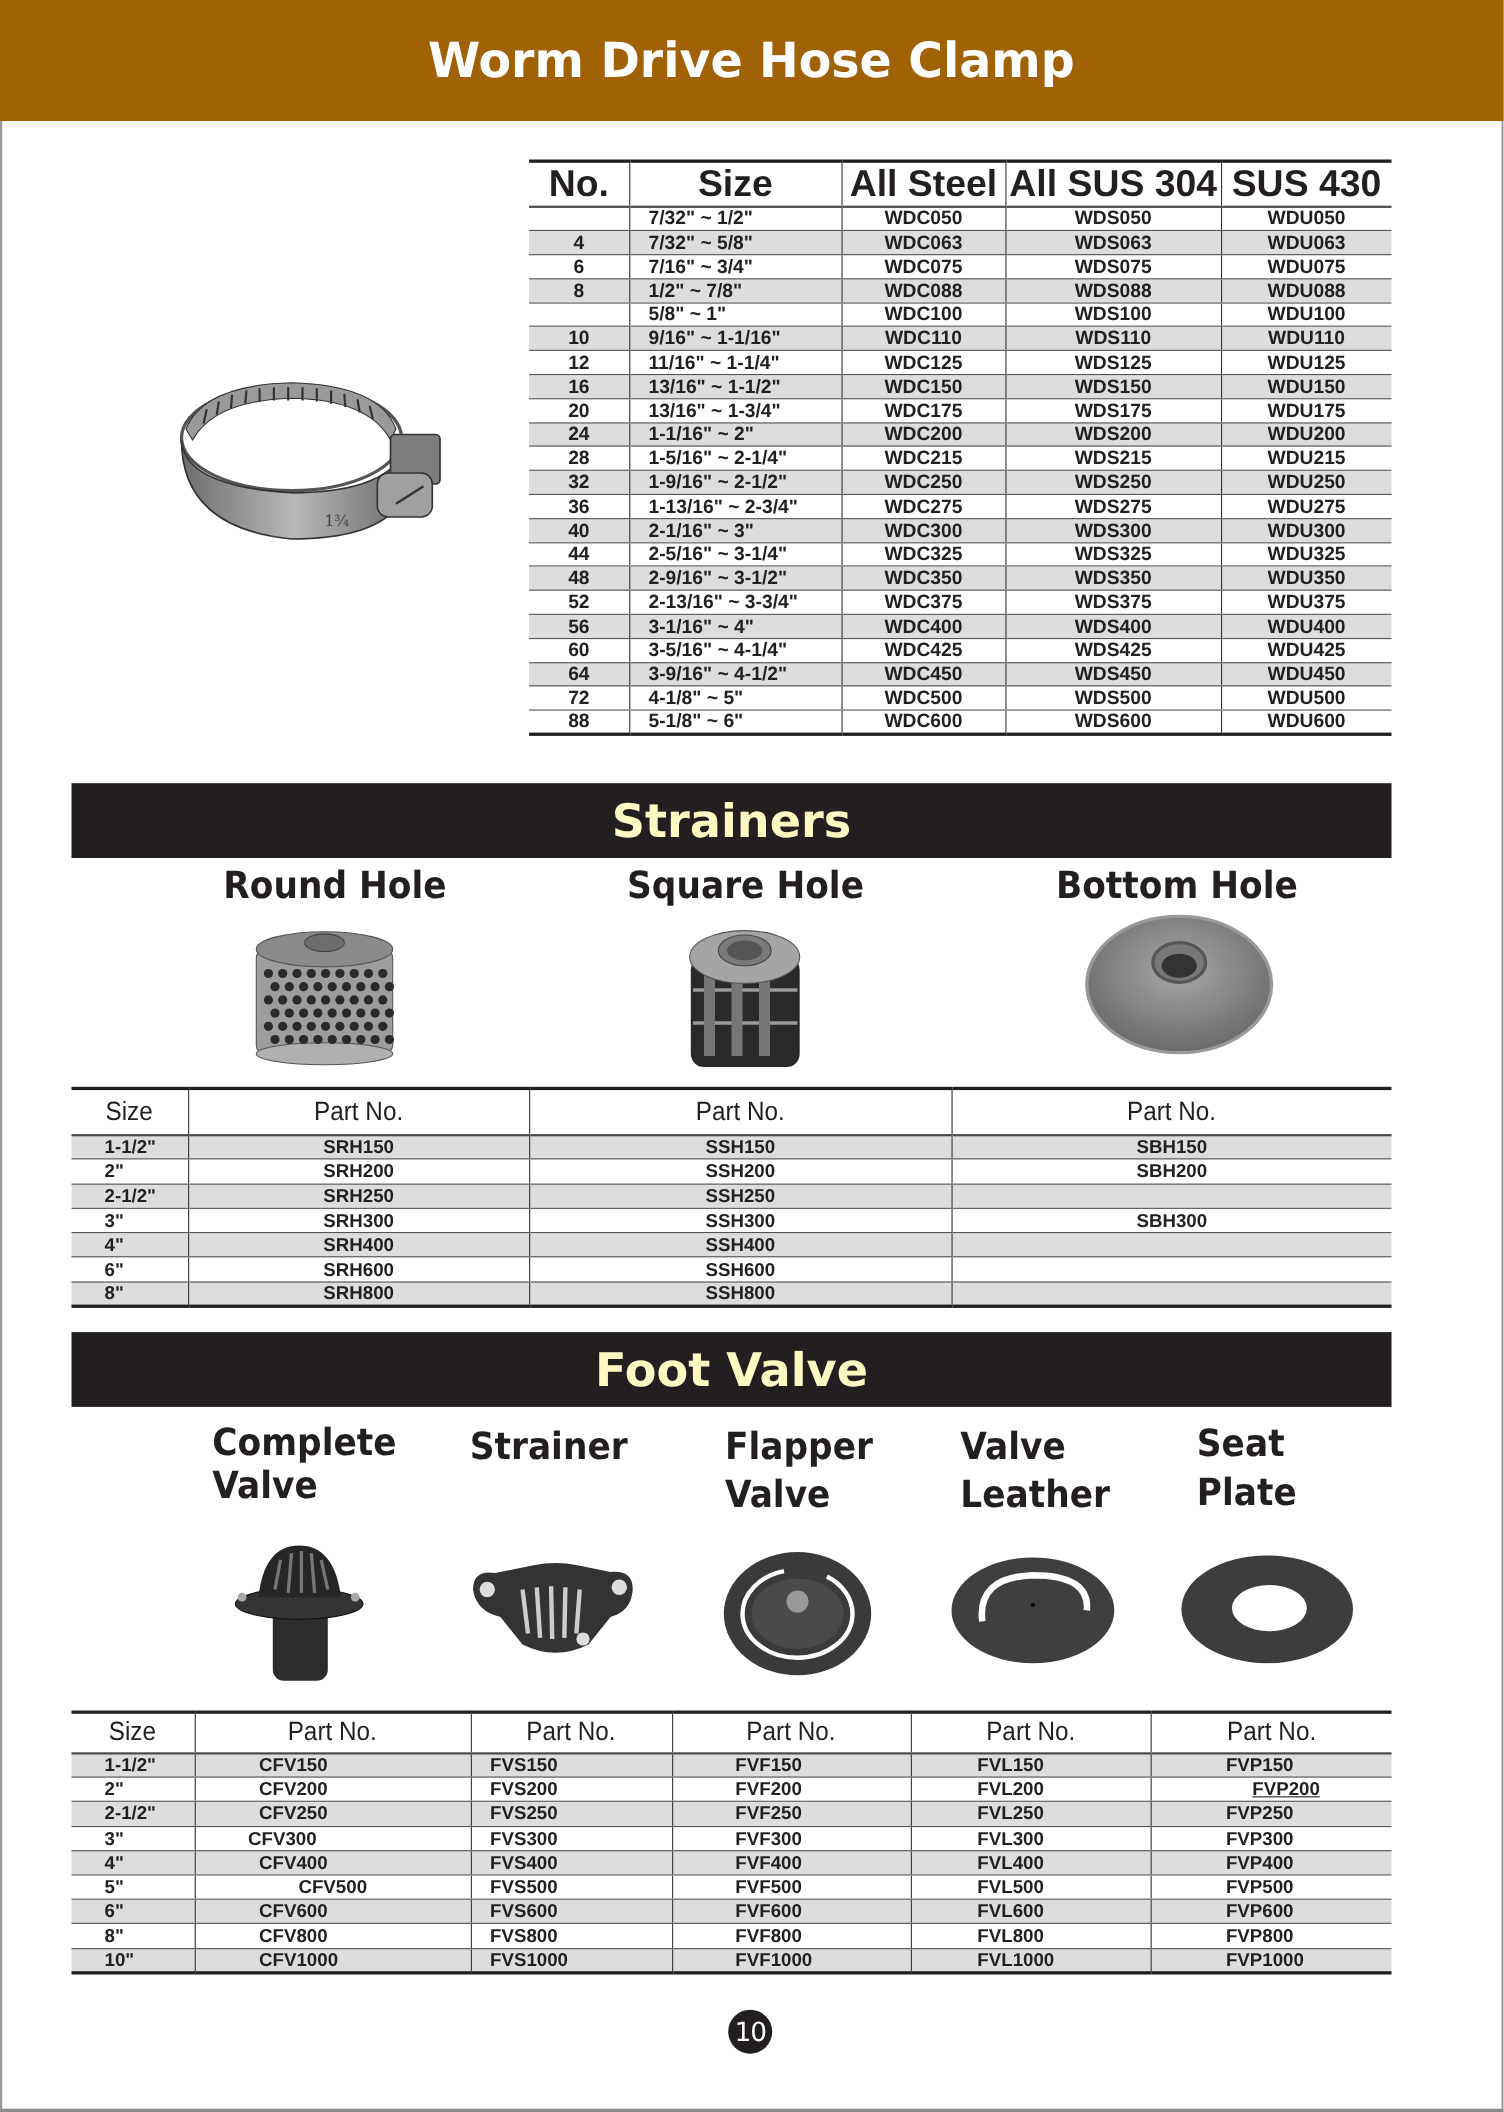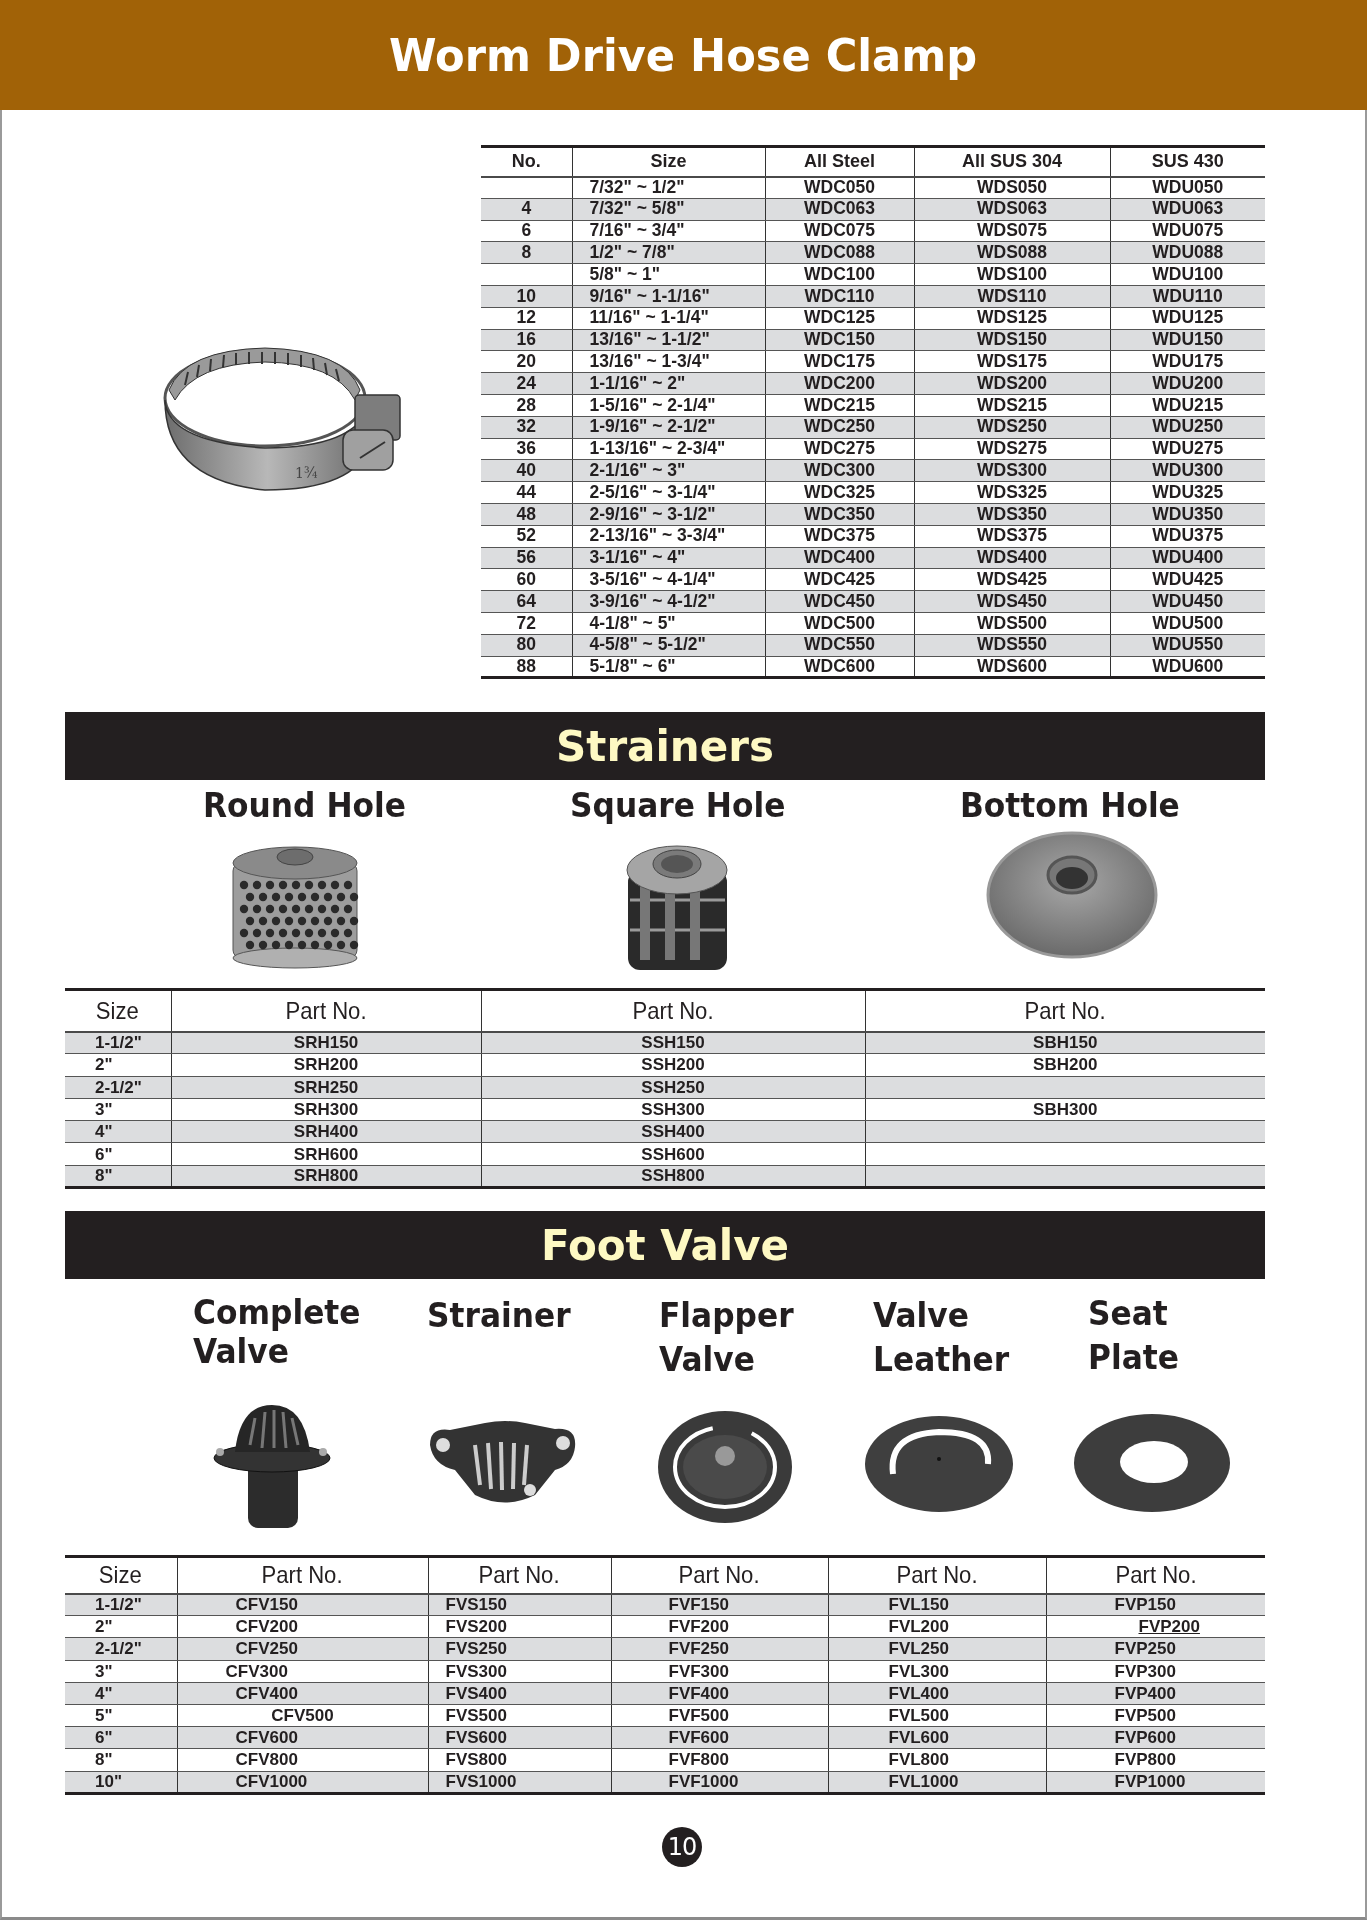--- a/index.html
+++ b/index.html
@@ -17,21 +17,21 @@
 
   table { position: absolute; border-collapse: collapse; table-layout: fixed; font-family: "Liberation Sans", sans-serif; }
   table th { font-weight: normal; border-top: 3px solid #231f20; border-bottom: 2px solid #4a4a4a; }
   table td { border-bottom: 1.5px solid #555; font-weight: bold; line-height: 1; }
   table tr:last-child td { border-bottom: 3px solid #231f20; }
   table th + th, table td + td { border-left: 1.5px solid #333; }
   tr.alt td { background: #dcdddf; }
 
   
   #clamp-table { left: 481px; top: 145px; width: 784px; }
-  #clamp-table th { height: 30px; font-size: 18px; font-weight: bold; text-align: center; }
+  #clamp-table th { height: 30px; font-size: 34px; font-weight: bold; text-align: center; }
   #clamp-table td { height: 21.8px; font-size: 17.5px; }
   #clamp-table td.no { text-align: center; }
   #clamp-table td.size { padding-left: 17px; text-align: left; }
   #clamp-table td.code { text-align: center; }
 
   
   #strainer-table { left: 65px; top: 988px; width: 1200px; }
   #strainer-table th { height: 42px; font-size: 24px; text-align: center; transform-origin: center; }
   #strainer-table th span { display: inline-block; transform: scaleX(0.92); }
   #strainer-table td { height: 22.3px; font-size: 17px; text-align: center; }
@@ -251,27 +251,20 @@
         <td class="code">WDC450</td>
         <td class="code">WDS450</td>
         <td class="code">WDU450</td>
       </tr>
       <tr>
         <td class="no">72</td>
         <td class="size">4-1/8" ~ 5"</td>
         <td class="code">WDC500</td>
         <td class="code">WDS500</td>
         <td class="code">WDU500</td>
-      </tr>
-      <tr class="alt">
-        <td class="no">80</td>
-        <td class="size">4-5/8" ~ 5-1/2"</td>
-        <td class="code">WDC550</td>
-        <td class="code">WDS550</td>
-        <td class="code">WDU550</td>
       </tr>
       <tr>
         <td class="no">88</td>
         <td class="size">5-1/8" ~ 6"</td>
         <td class="code">WDC600</td>
         <td class="code">WDS600</td>
         <td class="code">WDU600</td>
       </tr>
     </tbody>
 </table>

